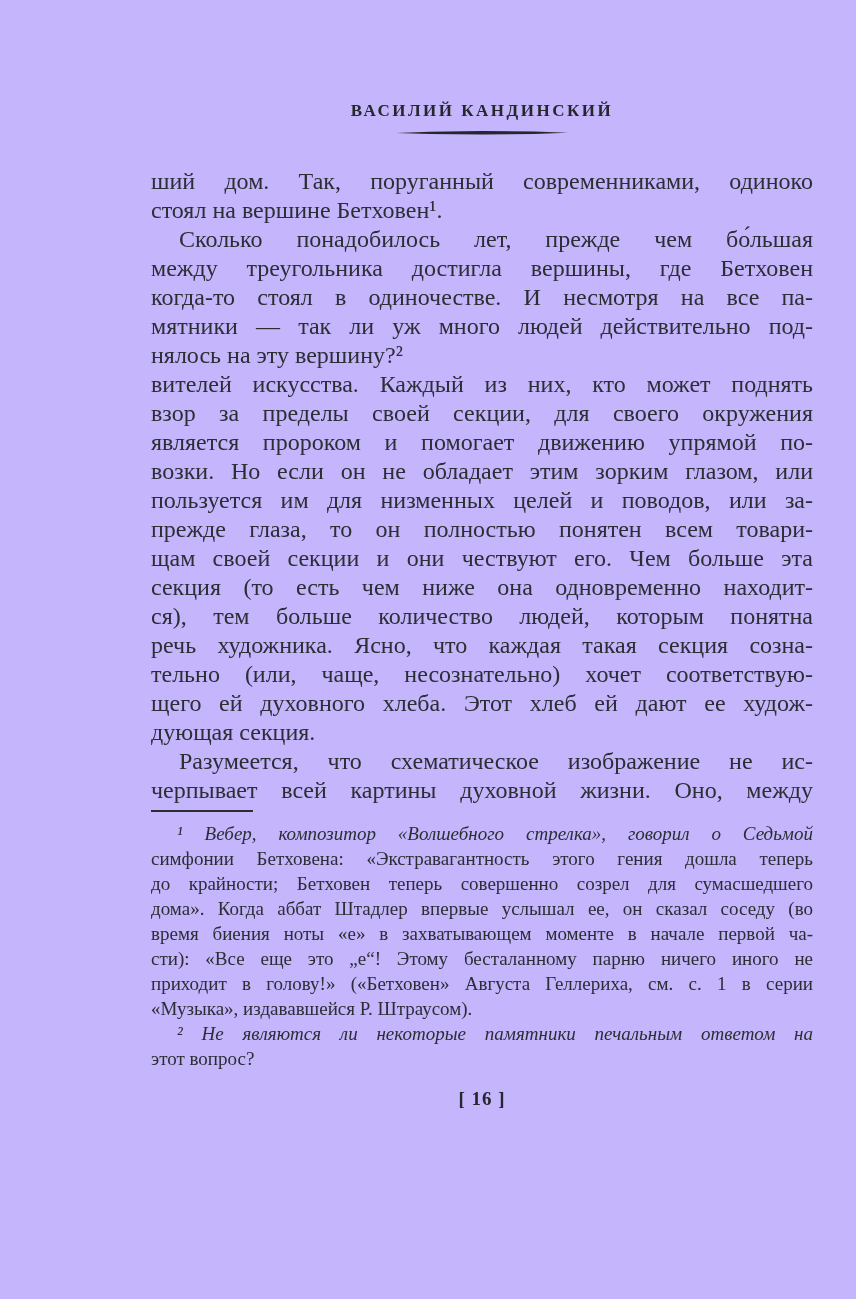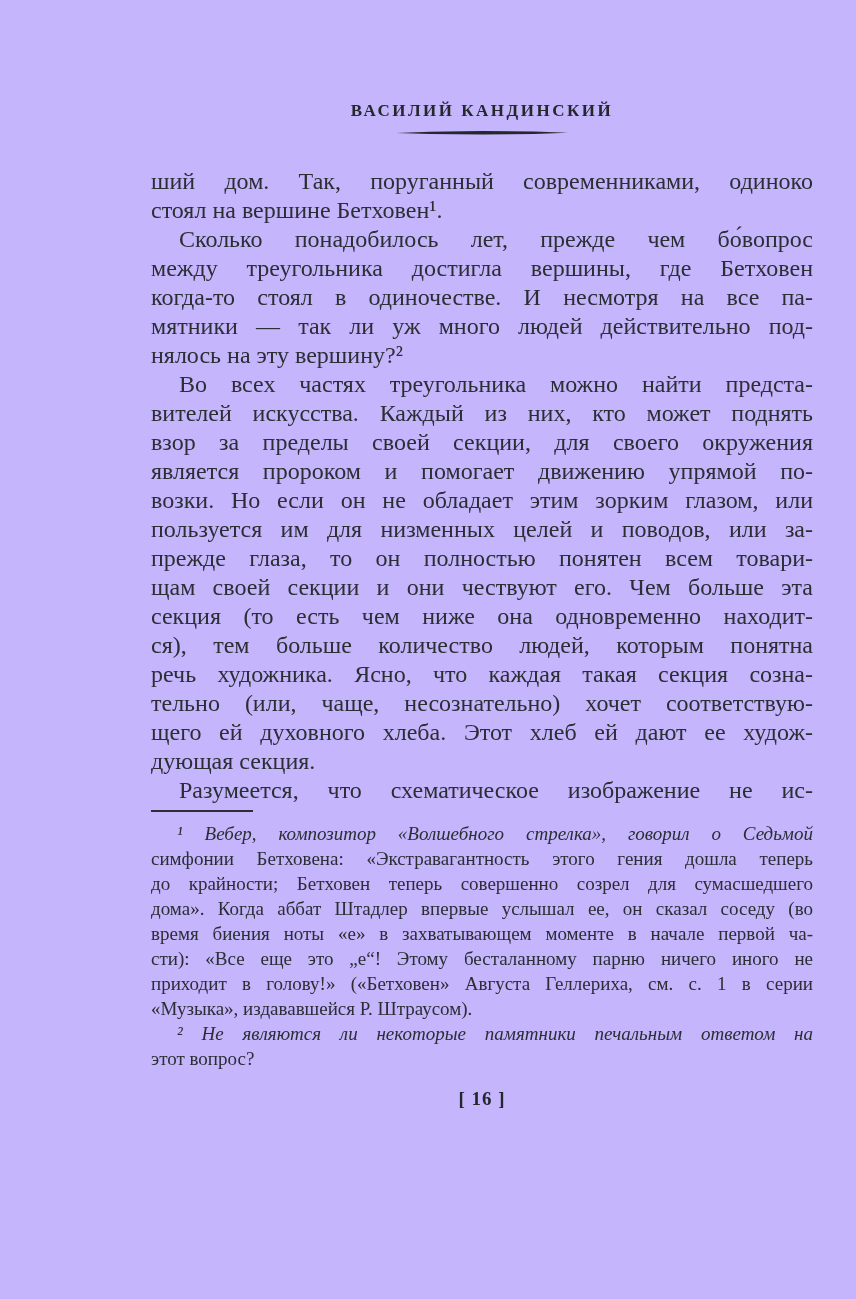--- a/index.html
+++ b/index.html
@@ -96,44 +96,44 @@
         <polygon points="0,3.1 34,1.7 86,1.1 138,1.5 172,2.7 138,4.1 86,4.5 34,4.1" fill="#24272c"></polygon>
       </svg>
     </div>
 
     <div class="body-text" id="body-container">
         <div class="para">
           <div class="tline">ший дом. Так, поруганный современниками, одиноко</div>
           <div class="tline last">стоял на вершине Бетховен¹.</div>
         </div>
         <div class="para">
-          <div class="tline indent">Сколько понадобилось лет, прежде чем бо́вопрос</div>
+          <div class="tline indent">Сколько понадобилось лет, прежде чем бо́льшая</div>
           <div class="tline">между треугольника достигла вершины, где Бетховен</div>
           <div class="tline">когда-то стоял в одиночестве. И несмотря на все па-</div>
           <div class="tline">мятники — так ли уж много людей действительно под-</div>
           <div class="tline last">нялось на эту вершину?²</div>
         </div>
         <div class="para">
-          <div class="tline indent">Во всех частях треугольника можно найти предста-</div>
           <div class="tline">вителей искусства. Каждый из них, кто может поднять</div>
           <div class="tline">взор за пределы своей секции, для своего окружения</div>
           <div class="tline">является пророком и помогает движению упрямой по-</div>
           <div class="tline">возки. Но если он не обладает этим зорким глазом, или</div>
           <div class="tline">пользуется им для низменных целей и поводов, или за-</div>
           <div class="tline">прежде глаза, то он полностью понятен всем товари-</div>
           <div class="tline">щам своей секции и они чествуют его. Чем больше эта</div>
           <div class="tline">секция (то есть чем ниже она одновременно находит-</div>
           <div class="tline">ся), тем больше количество людей, которым понятна</div>
           <div class="tline">речь художника. Ясно, что каждая такая секция созна-</div>
           <div class="tline">тельно (или, чаще, несознательно) хочет соответствую-</div>
           <div class="tline">щего ей духовного хлеба. Этот хлеб ей дают ее худож-</div>
           <div class="tline last">дующая секция.</div>
         </div>
         <div class="para">
           <div class="tline indent">Разумеется, что схематическое изображение не ис-</div>
+          <div class="tline">черпывает всей картины духовной жизни. Оно, между</div>
         </div>
       </div>
 
     <div class="footnote-separator"></div>
 
     <div class="footnotes" id="footnotes-container">
         <div class="para">
           <div class="tline indent">¹ Вебер, композитор «Волшебного стрелка», говорил о Седьмой</div>
           <div class="tline">симфонии Бетховена: «Экстравагантность этого гения дошла теперь</div>
           <div class="tline">до крайности; Бетховен теперь совершенно созрел для сумасшедшего</div>

